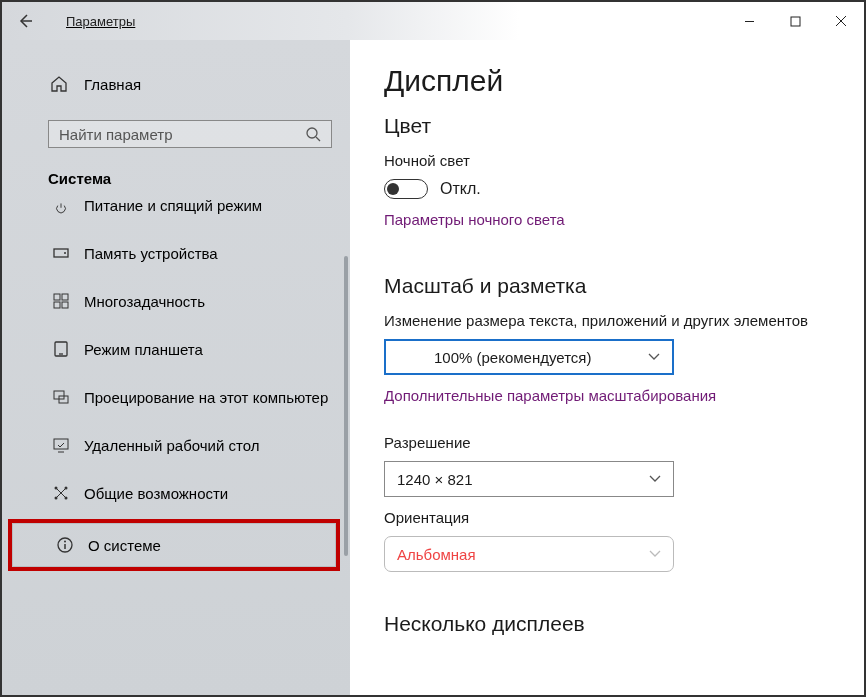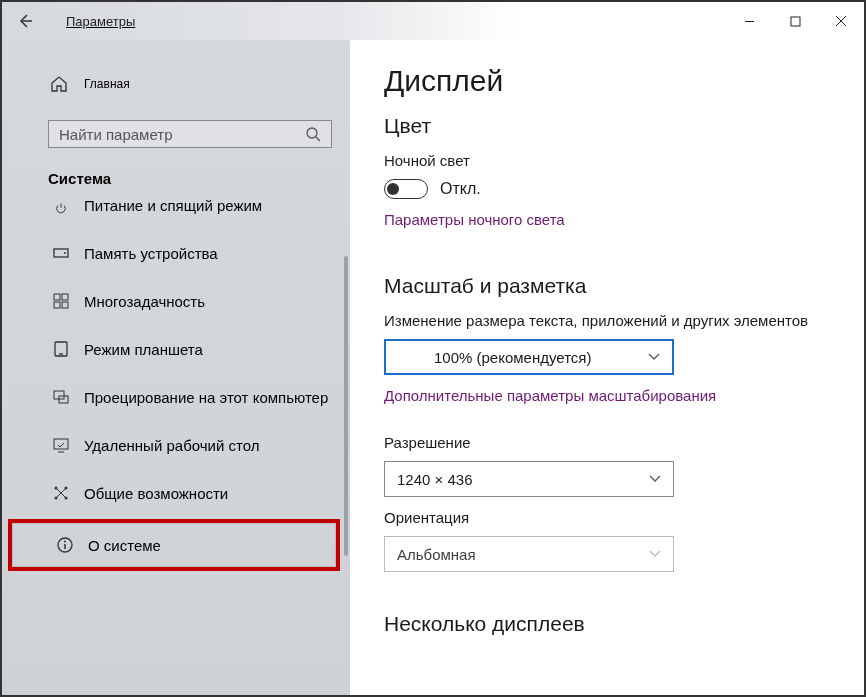--- a/index.html
+++ b/index.html
@@ -29,21 +29,21 @@
 .sidebar {
   width: 348px;
   background: linear-gradient(to bottom, #d5d8dc, #ced2d6);
   padding-top: 24px;
   display:flex;
   flex-direction:column;
   position:relative;
 }
 .home-row { display:flex; align-items:center; padding: 6px 16px 6px 48px; position:relative; height:40px;}
 .home-row .icon { position:absolute; left:48px; }
-.home-row span.lbl { margin-left: 34px; font-size:12px;}
+.home-row span.lbl { margin-left: 34px; font-size:15px;}
 .search-box {
   margin: 16px 18px 18px 46px;
   height: 28px;
   border: 1px solid #888;
   background: rgba(255,255,255,0.25);
   display:flex;
   align-items:center;
   padding: 0 10px;
   font-size:15px;
   color:#555;
@@ -95,21 +95,21 @@
   display:inline-flex; align-items:center; padding:0 2px; margin-right:12px;
 }
 .toggle-knob { width:12px; height:12px; background:#333; border-radius:50%; }
 .link { color:#701a75; font-size:15px; margin-bottom:18px; display:inline-block;}
 .select {
   width:290px; height:36px; border:1px solid #888;
   display:flex; align-items:center; justify-content:space-between;
   padding:0 12px; font-size:15px; margin-bottom:12px;
 }
 .select.blue { border:2px solid #1a6fc9;padding-left:48px; }
-.select.disabled { color:#404040; border-color:#bbb; }
+.select.disabled { color:#ef4444; border-color:#bbb;border-radius:7px; }
 .chev { font-size:12px; color:#555;}
 .spacer { height:12px;}
 svg { display:block; }
 </style>
 </head>
 <body>
 
 <div class="window">
   <div class="titlebar">
     <div class="back-btn">
@@ -273,21 +273,21 @@
             <svg width="12" height="8">
               <path d="M1 1 L6 6 L11 1" stroke="#555" fill="none" stroke-width="1.3"></path>
             </svg>
           </span>
       </div>
       <a class="link">Дополнительные параметры масштабирования</a>
 
       <div class="spacer"></div>
       <div class="field-label">Разрешение</div>
       <div class="select">
-        <span>1240 × 436</span>
+        <span>1240 × 821</span>
         <span class="chev">
             <svg width="12" height="8">
               <path d="M1 1 L6 6 L11 1" stroke="#555" fill="none" stroke-width="1.3"></path>
             </svg>
           </span>
       </div>
 
       <div class="field-label">Ориентация</div>
       <div class="select disabled">
         <span>Альбомная</span>

